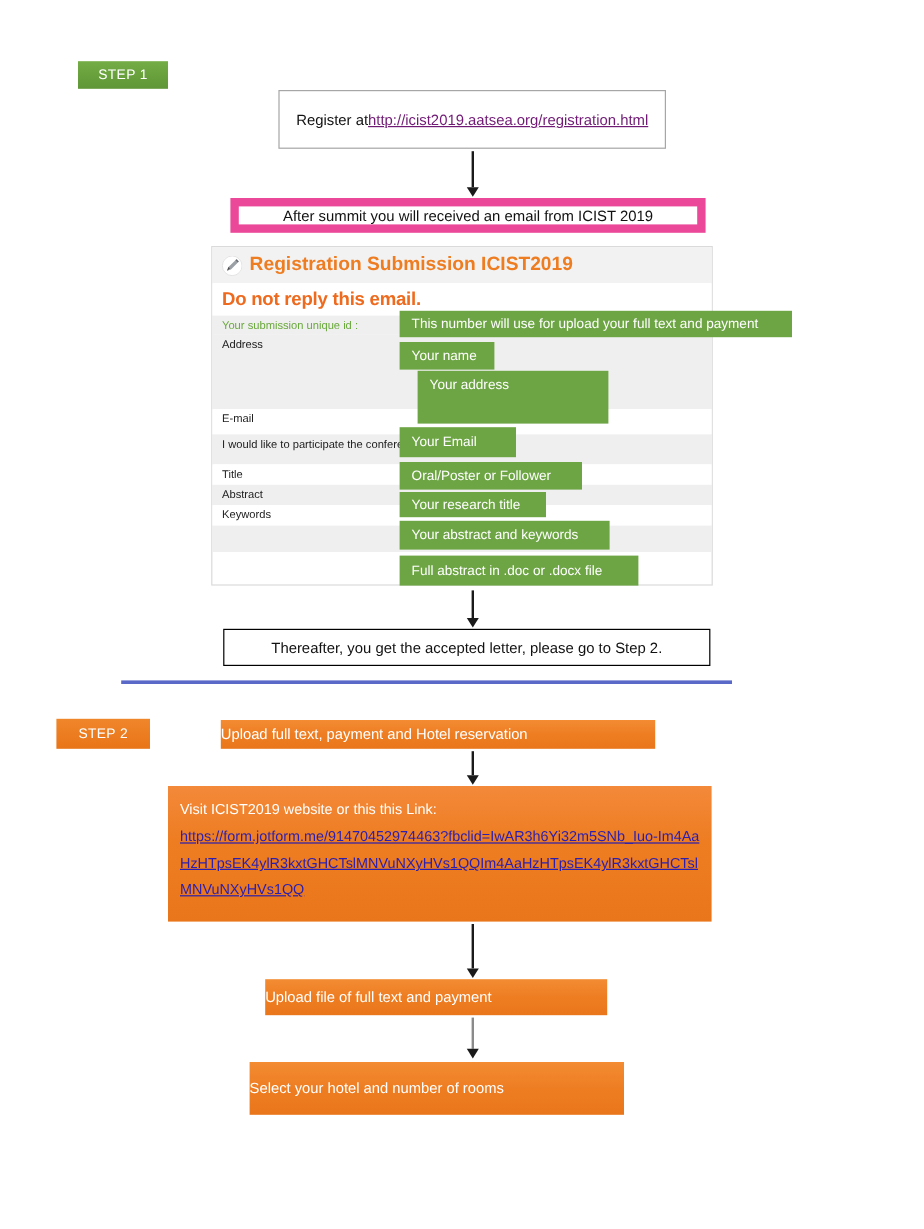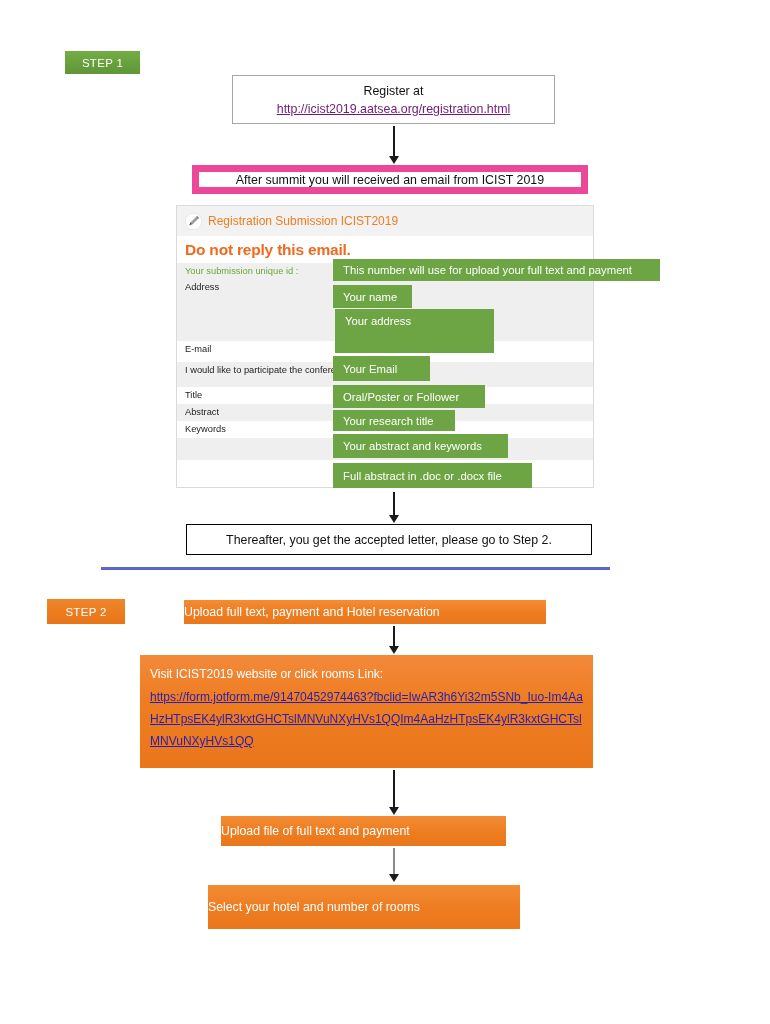--- a/index.html
+++ b/index.html
@@ -42,21 +42,21 @@
     width: 78px; height: 25px;
     background: linear-gradient(180deg,#f0862a 0%,#ed7d21 50%,#e87518 100%);
   }
 
   
   .plain-box {
     position: absolute;
     box-sizing: border-box;
     background: #ffffff;
     display: flex;
-    flex-direction: column;
+    flex-direction: row;
     align-items: center;
     justify-content: center;
     color: #111111;
     font-size: 12.4px;
     line-height: 18px;
   }
   #register-box {
     left: 232px; top: 75px;
     width: 323px; height: 49px;
     border: 1px solid #a6a6a6;
@@ -123,22 +123,22 @@
   #email-header {
     height: 30px;
     background: #f2f2f2;
     display: flex;
     align-items: center;
     padding-left: 8px;
     box-sizing: border-box;
   }
   #email-header-title {
     color: #ee7d22;
-    font-size: 12px;
-    font-weight: normal;
+    font-size: 16px;
+    font-weight: bold;
     margin-left: 6px;
   }
   .pencil-icon {
     width: 17px; height: 17px;
     border-radius: 50%;
     background: #ffffff;
     position: relative;
     display: inline-block;
     flex: 0 0 auto;
   }
@@ -169,21 +169,21 @@
     color: #ffffff;
     font-size: 11.3px;
     display: flex;
     align-items: center;
     padding-left: 10px;
     box-sizing: border-box;
     z-index: 5;
   }
   #g-unique   { left: 333px; top: 259px; width: 327px; height: 22px; }
   #g-name     { left: 333px; top: 285px; width: 79px;  height: 23px; }
-  #g-address  { left: 335px; top: 309px; width: 159px; height: 44px; }
+  #g-address  { left: 348px; top: 309px; width: 159px; height: 44px; }
   #g-email    { left: 333px; top: 356px; width: 97px;  height: 25px; }
   #g-participate { left: 333px; top: 385px; width: 152px; height: 23px; }
   #g-title    { left: 333px; top: 410px; width: 122px; height: 21px; }
   #g-abstract { left: 333px; top: 434px; width: 175px; height: 24px; }
   #g-file     { left: 333px; top: 463px; width: 199px; height: 25px; }
 
   
   .orange-block {
     position: absolute;
     background: linear-gradient(180deg,#f38c33 0%,#ee7d22 50%,#ea761b 100%);
@@ -329,21 +329,21 @@
   <div class="orange-block" id="upload-header-bar">
     <span>Upload full text, payment and Hotel reservation</span>
   </div>
 
   <div class="arrow" id="arrow-step2-link">
     <div class="shaft"></div>
     <div class="head"></div>
   </div>
 
   <div id="link-block">
-    <span id="link-intro">Visit ICIST2019 website or click rooms Link:</span>
+    <span id="link-intro">Visit ICIST2019 website or this this Link:</span>
     <a id="link-url" href="#">https://form.jotform.me/91470452974463?fbclid=IwAR3h6Yi32m5SNb_Iuo-Im4AaHzHTpsEK4ylR3kxtGHCTslMNVuNXyHVs1QQIm4AaHzHTpsEK4ylR3kxtGHCTslMNVuNXyHVs1QQ</a>
   </div>
 
   <div class="arrow" id="arrow-link-upload">
     <div class="shaft"></div>
     <div class="head"></div>
   </div>
 
   <div class="orange-block" id="upload-file-bar">
     <span>Upload file of full text and payment</span>

